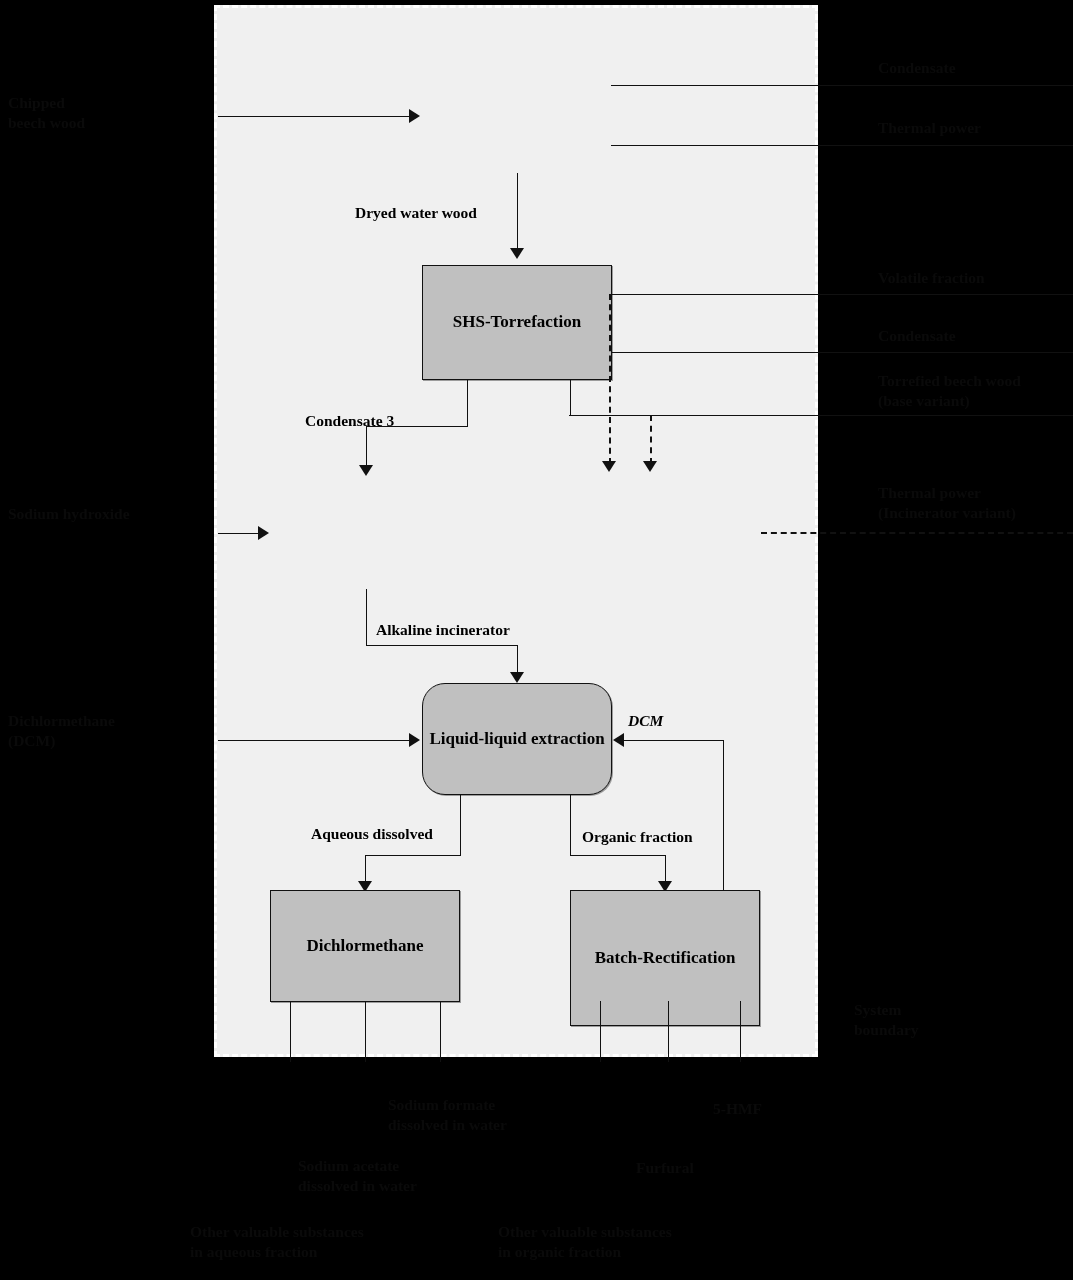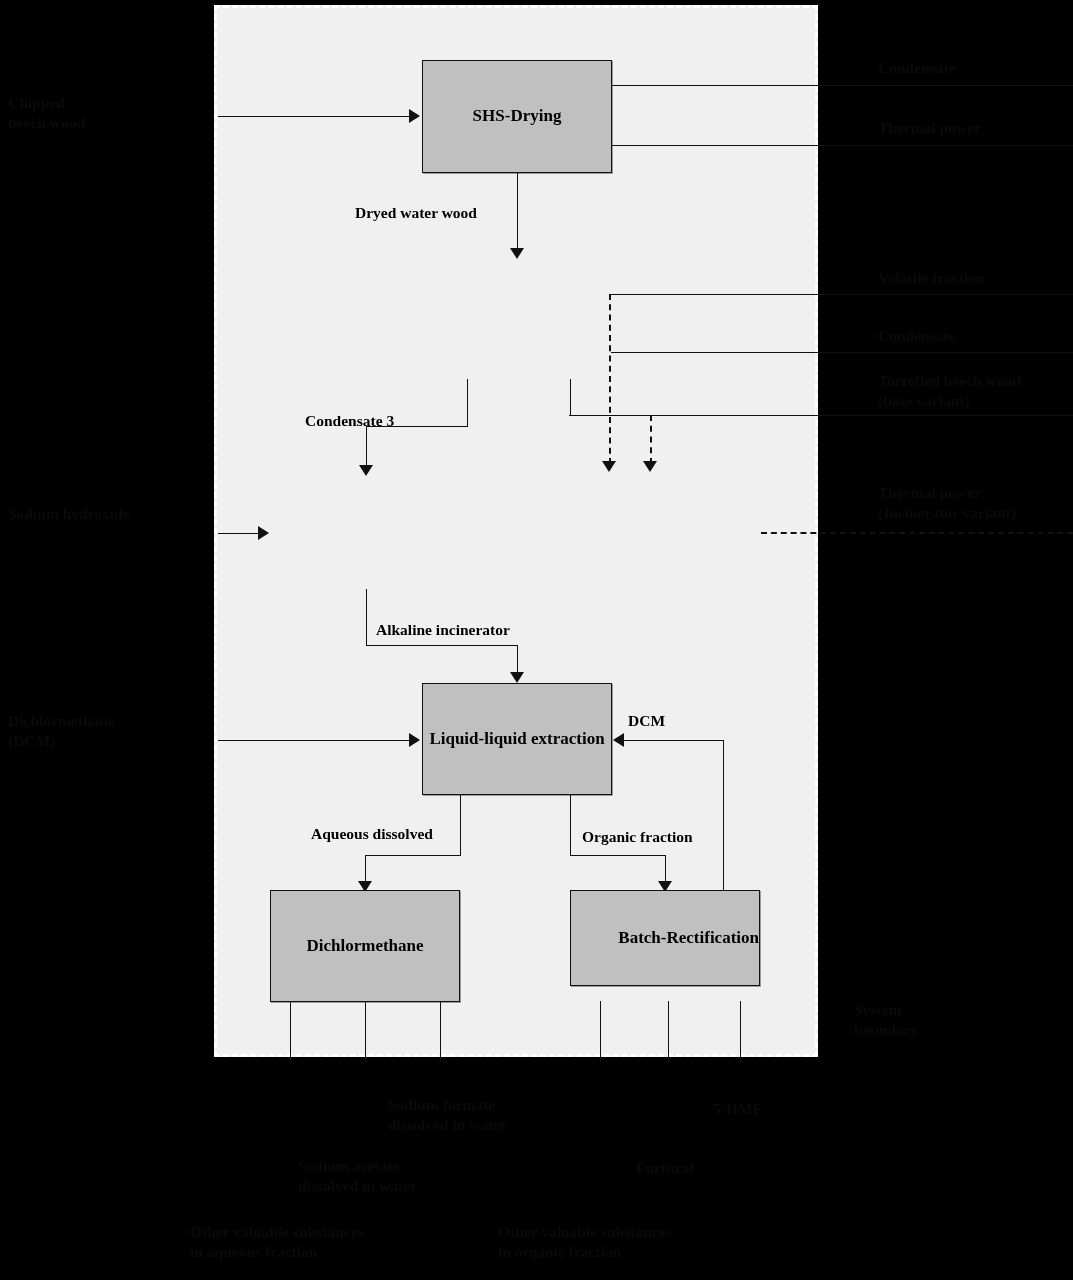--- a/index.html
+++ b/index.html
@@ -48,33 +48,33 @@
 <div id="stage">
 
   <div id="boundary"></div>
   <div id="boundary-dash"></div>
 
   <div class="outside" style="left:8px;top:93px;">Chipped
 beech wood</div>
   <div class="h" style="left:218px;top:116px;width:192px;"></div>
   <div class="ar" style="left:409px;top:109px;"></div>
 
-  <div class="pbox" style="left:422px;top:60px;width:190px;height:113px;">
-    <span>SHS-Drying</span>
-  </div>
 
   <div class="h" style="left:611px;top:85px;width:462px;"></div>
   <div class="h" style="left:611px;top:145px;width:462px;"></div>
   <div class="outside" style="left:878px;top:58px;">Condensate</div>
   <div class="outside" style="left:878px;top:118px;">Thermal power</div>
 
   <div class="v" style="left:517px;top:173px;height:76px;"></div>
   <div class="ad" style="left:510px;top:248px;"></div>
   <div class="lbl" style="left:355px;top:203px;">Dryed water wood</div>
 
+  <div class="pbox" style="left:422px;top:265px;width:190px;height:115px;">
+    <span>SHS-Torrefaction</span>
+  </div>
 
   <div class="h" style="left:611px;top:294px;width:462px;"></div>
   <div class="h" style="left:611px;top:352px;width:462px;"></div>
   <div class="outside" style="left:878px;top:268px;">Volatile fraction</div>
   <div class="outside" style="left:878px;top:326px;">Condensate</div>
 
   <div class="v" style="left:570px;top:379px;height:37px;"></div>
   <div class="h" style="left:569px;top:415px;width:504px;"></div>
   <div class="outside" style="left:878px;top:371px;">Torrefied beech wood
 (base variant)</div>
@@ -103,50 +103,50 @@
   <div class="h" style="left:366px;top:645px;width:152px;"></div>
   <div class="v" style="left:517px;top:645px;height:28px;"></div>
   <div class="ad" style="left:510px;top:672px;"></div>
   <div class="lbl" style="left:376px;top:620px;">Alkaline incinerator</div>
 
   <div class="outside" style="left:8px;top:711px;">Dichlormethane
 (DCM)</div>
   <div class="h" style="left:218px;top:740px;width:192px;"></div>
   <div class="ar" style="left:409px;top:733px;"></div>
 
-  <div class="pbox" style="left:422px;top:683px;width:190px;height:112px;">
+  <div class="pbox" style="left:422px;top:683px;width:190px;height:112px;border-radius:23px;">
     <span>Liquid-liquid
 extraction</span>
   </div>
 
   <div class="v" style="left:723px;top:740px;height:150px;"></div>
   <div class="h" style="left:624px;top:740px;width:100px;"></div>
   <div class="al" style="left:613px;top:733px;"></div>
-  <div class="lbl" style="left:628px;top:711px;">DCM</div>
+  <div class="lbl" style="left:628px;top:711px;font-style:italic;">DCM</div>
 
   <div class="v" style="left:460px;top:794px;height:62px;"></div>
   <div class="h" style="left:365px;top:855px;width:96px;"></div>
   <div class="v" style="left:365px;top:855px;height:29px;"></div>
   <div class="ad" style="left:358px;top:881px;"></div>
   <div class="lbl" style="left:311px;top:824px;">Aqueous dissolved</div>
 
   <div class="v" style="left:570px;top:794px;height:62px;"></div>
   <div class="h" style="left:570px;top:855px;width:96px;"></div>
   <div class="v" style="left:665px;top:855px;height:29px;"></div>
   <div class="ad" style="left:658px;top:881px;"></div>
   <div class="lbl" style="left:582px;top:827px;">Organic fraction</div>
 
   <div class="pbox" style="left:270px;top:890px;width:190px;height:112px;">
     <span>Dichlormethane</span>
   </div>
   <div class="v" style="left:290px;top:1001px;height:61px;"></div>
   <div class="v" style="left:365px;top:1001px;height:61px;"></div>
   <div class="v" style="left:440px;top:1001px;height:61px;"></div>
 
-  <div class="pbox" style="left:570px;top:890px;width:190px;height:96px;justify-content:flex-end;">
+  <div class="pbox" style="left:570px;top:890px;width:190px;height:136px;">
     <span>Batch-Rectification</span>
   </div>
   <div class="v" style="left:600px;top:1001px;height:61px;"></div>
   <div class="v" style="left:668px;top:1001px;height:61px;"></div>
   <div class="v" style="left:740px;top:1001px;height:61px;"></div>
 
   <div class="outside" style="left:388px;top:1095px;">Sodium formate
 dissolved in water</div>
   <div class="outside" style="left:298px;top:1156px;">Sodium acetate
 dissolved in water</div>

